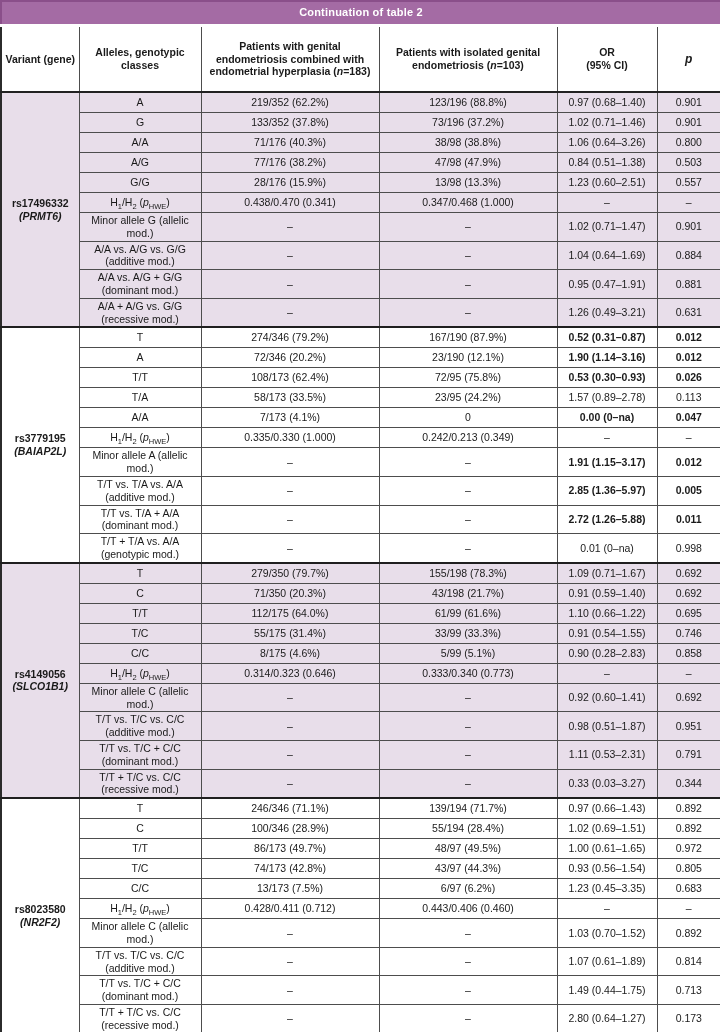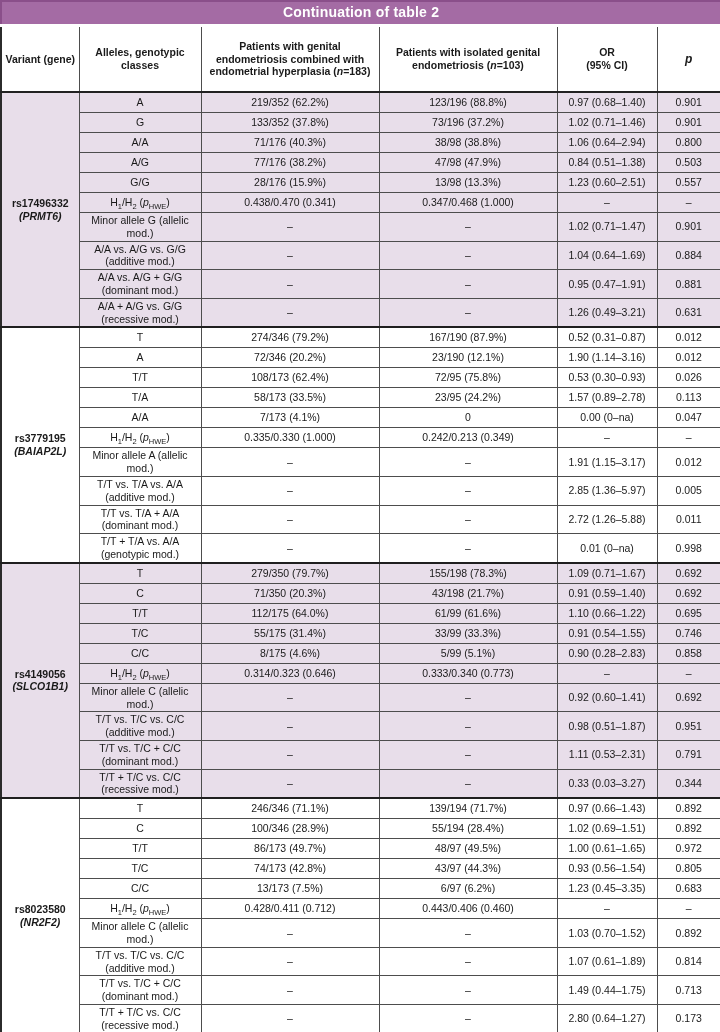--- a/index.html
+++ b/index.html
@@ -7,35 +7,35 @@
     width:720px;height:1032px;background:#ffffff;
     font-family:"Liberation Sans",sans-serif;color:#1a1a1a;
     -webkit-font-smoothing:antialiased;
   }
   table{border-collapse:collapse;width:720px;table-layout:fixed;border:2px solid #2b2b2b;}
   td,th{
     border:1px solid #4d4d4d;text-align:center;vertical-align:middle;
     padding:1px 3px;font-size:10.5px;line-height:1.22;overflow:hidden;
   }
   .title-cell{
-    background:#a46ba4;color:#ffffff;font-weight:bold;font-size:14px;
+    background:#a46ba4;color:#ffffff;font-weight:bold;font-size:11px;
     height:20px;border:2px solid #8a4f8a;border-bottom:3px solid #ffffff;
     letter-spacing:.2px;
   }
   thead th{
     font-weight:bold;height:62px;background:#ffffff;
     border-bottom:2px solid #222222;font-size:10.5px;
   }
   .p-head{font-style:italic;font-size:12px;}
   tbody td{height:17px;}
   tr.shaded td{background:#e8deea;}
   tr.group-start td{border-top:2px solid #1f1f1f;}
   .variant-cell{background:inherit;font-weight:bold;}
   .gene{font-style:italic;}
-  .b{font-weight:normal;margin-top:29px;}
+  .b{font-weight:bold;margin-top:29px;}
   sub{font-size:7.5px;line-height:0;}
 </style>
 </head>
 <body>
 
 <table>
   <colgroup>
     <col style="width:78px">
       <col style="width:122px">
       <col style="width:178px">
@@ -72,21 +72,21 @@
         <td>G</td>
         <td>133/352 (37.8%)</td>
         <td>73/196 (37.2%)</td>
         <td>1.02 (0.71–1.46)</td>
         <td>0.901</td>
       </tr>
       <tr class="shaded">
         <td>A/A</td>
         <td>71/176 (40.3%)</td>
         <td>38/98 (38.8%)</td>
-        <td>1.06 (0.64–2.94)</td>
+        <td>1.06 (0.64–3.26)</td>
         <td>0.800</td>
       </tr>
       <tr class="shaded">
         <td>A/G</td>
         <td>77/176 (38.2%)</td>
         <td>47/98 (47.9%)</td>
         <td>0.84 (0.51–1.38)</td>
         <td>0.503</td>
       </tr>
       <tr class="shaded">

